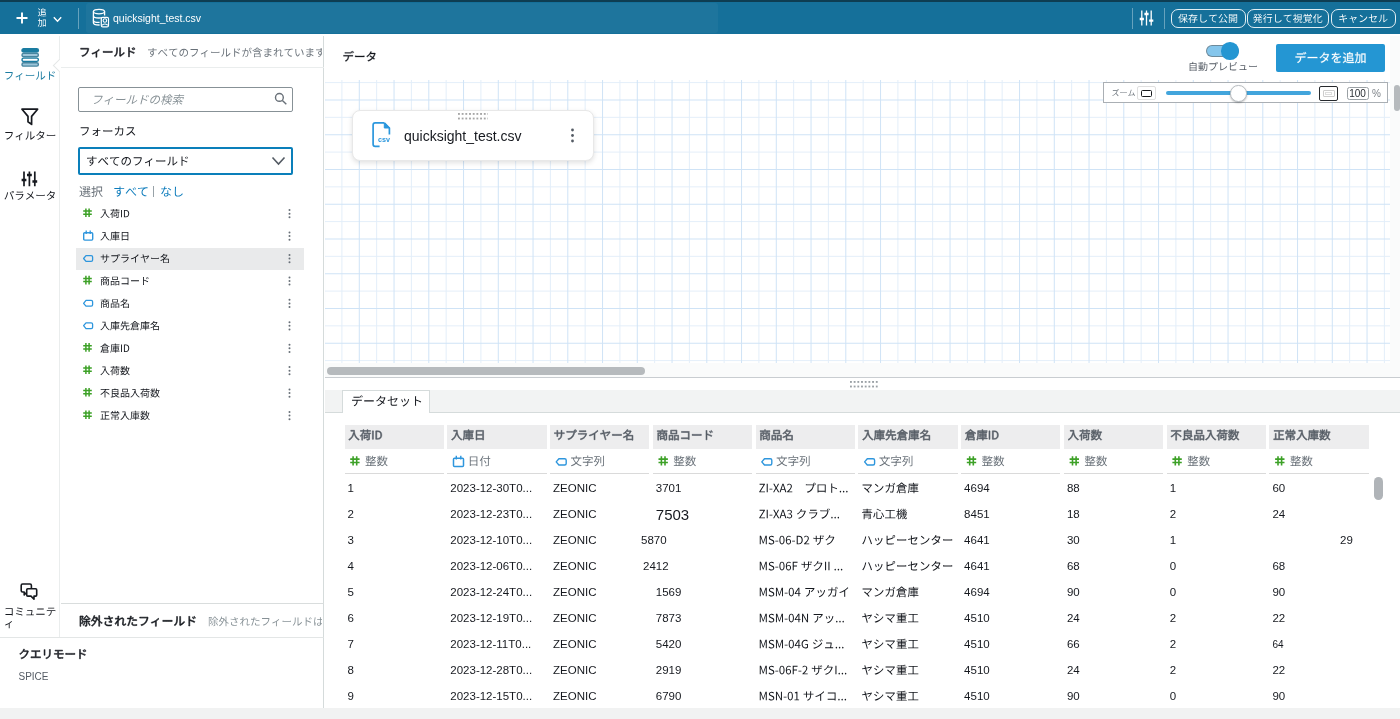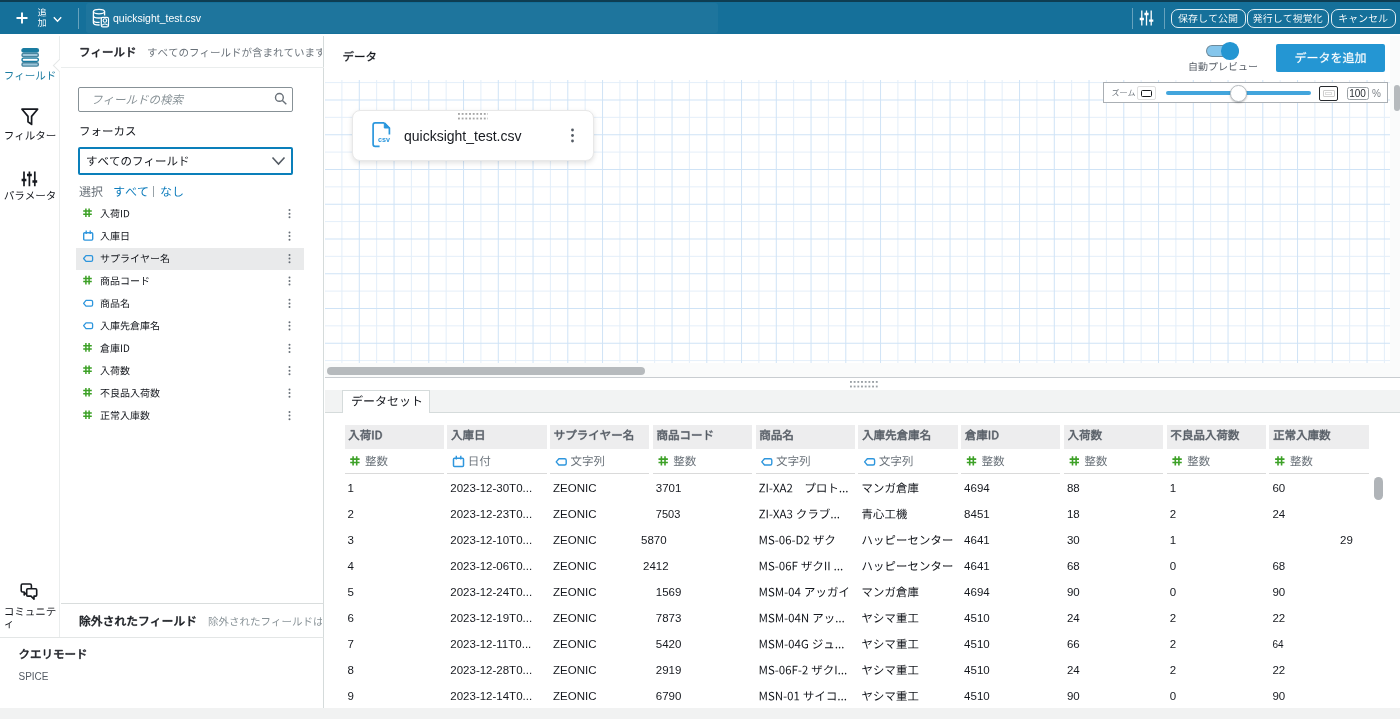--- a/index.html
+++ b/index.html
@@ -135,21 +135,21 @@
 <div class="a" style="left:450.3px;top:480.5px;width:98px;height:15px;font-size:11.5px;color:#16191f;line-height:15px">2023-12-30T0...</div>
 <div class="a" style="left:553.0px;top:480.5px;width:98px;height:15px;font-size:11.5px;color:#16191f;line-height:15px">ZEONIC</div>
 <div class="a" style="left:655.8px;top:480.5px;width:98px;height:15px;font-size:11.5px;color:#16191f;line-height:15px">3701</div>
 <div class="a" style="left:964.1px;top:480.5px;width:98px;height:15px;font-size:11.5px;color:#16191f;line-height:15px">4694</div>
 <div class="a" style="left:1066.9px;top:480.5px;width:98px;height:15px;font-size:11.5px;color:#16191f;line-height:15px">88</div>
 <div class="a" style="left:1169.7px;top:480.5px;width:98px;height:15px;font-size:11.5px;color:#16191f;line-height:15px">1</div>
 <div class="a" style="left:1272.4px;top:480.5px;width:98px;height:15px;font-size:11.5px;color:#16191f;line-height:15px">60</div>
 <div class="a" style="left:347.5px;top:506.5px;width:98px;height:15px;font-size:11.5px;color:#16191f;line-height:15px">2</div>
 <div class="a" style="left:450.3px;top:506.5px;width:98px;height:15px;font-size:11.5px;color:#16191f;line-height:15px">2023-12-23T0...</div>
 <div class="a" style="left:553.0px;top:506.5px;width:98px;height:15px;font-size:11.5px;color:#16191f;line-height:15px">ZEONIC</div>
-<div class="a" style="left:655.8px;top:506.5px;width:98px;height:15px;font-size:11px;color:#16191f;line-height:15px">7503</div>
+<div class="a" style="left:655.8px;top:506.5px;width:98px;height:15px;font-size:15px;color:#16191f;line-height:15px">7503</div>
 <div class="a" style="left:964.1px;top:506.5px;width:98px;height:15px;font-size:11.5px;color:#16191f;line-height:15px">8451</div>
 <div class="a" style="left:1066.9px;top:506.5px;width:98px;height:15px;font-size:11.5px;color:#16191f;line-height:15px">18</div>
 <div class="a" style="left:1169.7px;top:506.5px;width:98px;height:15px;font-size:11.5px;color:#16191f;line-height:15px">2</div>
 <div class="a" style="left:1272.4px;top:506.5px;width:98px;height:15px;font-size:11.5px;color:#16191f;line-height:15px">24</div>
 <div class="a" style="left:347.5px;top:532.5px;width:98px;height:15px;font-size:11.5px;color:#16191f;line-height:15px">3</div>
 <div class="a" style="left:450.3px;top:532.5px;width:98px;height:15px;font-size:11.5px;color:#16191f;line-height:15px">2023-12-10T0...</div>
 <div class="a" style="left:553.0px;top:532.5px;width:98px;height:15px;font-size:11.5px;color:#16191f;line-height:15px">ZEONIC</div>
 <div class="a" style="left:641px;top:532.5px;width:98px;height:15px;font-size:11.5px;color:#16191f;line-height:15px">5870</div>
 <div class="a" style="left:964.1px;top:532.5px;width:98px;height:15px;font-size:11.5px;color:#16191f;line-height:15px">4641</div>
 <div class="a" style="left:1066.9px;top:532.5px;width:98px;height:15px;font-size:11.5px;color:#16191f;line-height:15px">30</div>
@@ -189,21 +189,21 @@
 <div class="a" style="left:1272.4px;top:636.5px;width:98px;height:15px;font-size:10px;color:#16191f;line-height:15px">64</div>
 <div class="a" style="left:347.5px;top:662.5px;width:98px;height:15px;font-size:11.5px;color:#16191f;line-height:15px">8</div>
 <div class="a" style="left:450.3px;top:662.5px;width:98px;height:15px;font-size:11.5px;color:#16191f;line-height:15px">2023-12-28T0...</div>
 <div class="a" style="left:553.0px;top:662.5px;width:98px;height:15px;font-size:11.5px;color:#16191f;line-height:15px">ZEONIC</div>
 <div class="a" style="left:655.8px;top:662.5px;width:98px;height:15px;font-size:11.5px;color:#16191f;line-height:15px">2919</div>
 <div class="a" style="left:964.1px;top:662.5px;width:98px;height:15px;font-size:11.5px;color:#16191f;line-height:15px">4510</div>
 <div class="a" style="left:1066.9px;top:662.5px;width:98px;height:15px;font-size:11.5px;color:#16191f;line-height:15px">24</div>
 <div class="a" style="left:1169.7px;top:662.5px;width:98px;height:15px;font-size:11.5px;color:#16191f;line-height:15px">2</div>
 <div class="a" style="left:1272.4px;top:662.5px;width:98px;height:15px;font-size:11.5px;color:#16191f;line-height:15px">22</div>
 <div class="a" style="left:347.5px;top:688.5px;width:98px;height:15px;font-size:11.5px;color:#16191f;line-height:15px">9</div>
-<div class="a" style="left:450.3px;top:688.5px;width:98px;height:15px;font-size:11.5px;color:#16191f;line-height:15px">2023-12-14T0...</div>
+<div class="a" style="left:450.3px;top:688.5px;width:98px;height:15px;font-size:11.5px;color:#16191f;line-height:15px">2023-12-15T0...</div>
 <div class="a" style="left:553.0px;top:688.5px;width:98px;height:15px;font-size:11.5px;color:#16191f;line-height:15px">ZEONIC</div>
 <div class="a" style="left:655.8px;top:688.5px;width:98px;height:15px;font-size:11.5px;color:#16191f;line-height:15px">6790</div>
 <div class="a" style="left:964.1px;top:688.5px;width:98px;height:15px;font-size:11.5px;color:#16191f;line-height:15px">4510</div>
 <div class="a" style="left:1066.9px;top:688.5px;width:98px;height:15px;font-size:11.5px;color:#16191f;line-height:15px">90</div>
 <div class="a" style="left:1169.7px;top:688.5px;width:98px;height:15px;font-size:11.5px;color:#16191f;line-height:15px">0</div>
 <div class="a" style="left:1272.4px;top:688.5px;width:98px;height:15px;font-size:11.5px;color:#16191f;line-height:15px">90</div>
 <svg class="a" style="left:0;top:0;z-index:50;pointer-events:none" width="1400" height="719">
     <defs>
       <path id="g2d" d="M4.6 -24.5H30.2V-31.5H4.6Z"></path>
       <path id="g2e" d="M13.9 1.3C17.5 1.3 20.5 -1.5 20.5 -5.6C20.5 -9.8 17.5 -12.6 13.9 -12.6C10.2 -12.6 7.3 -9.8 7.3 -5.6C7.3 -1.5 10.2 1.3 13.9 1.3Z"></path>

